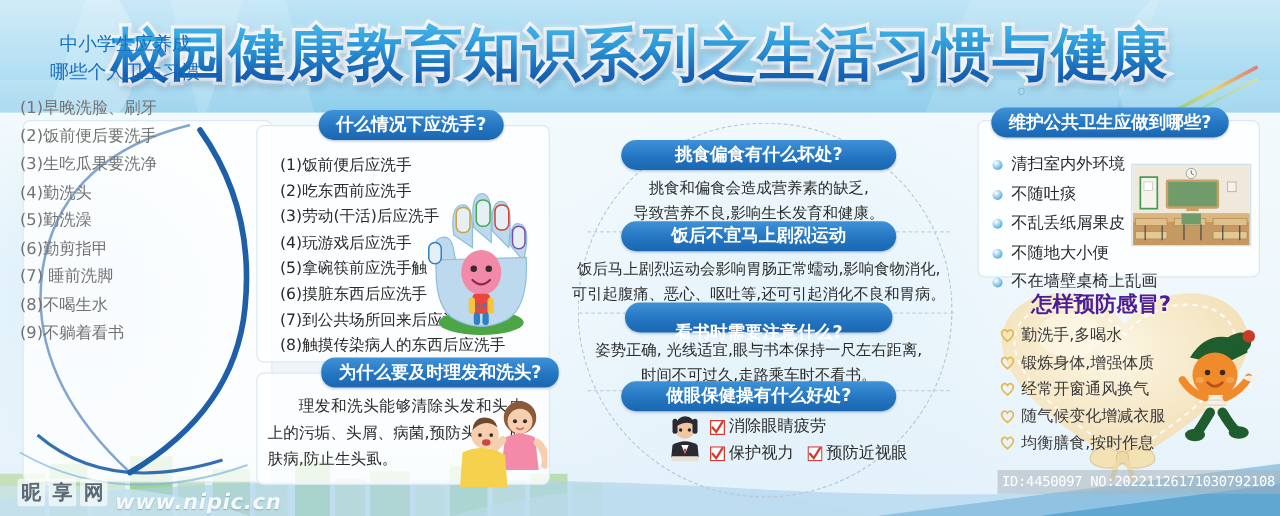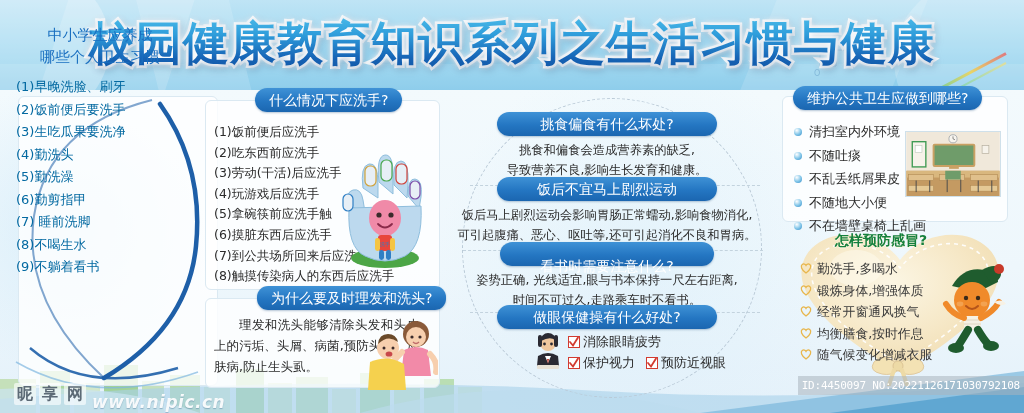--- a/index.html
+++ b/index.html
@@ -83,43 +83,43 @@
   
   .left-panel { left:18px; top:96px; width:200px; height:290px; }
   .swoosh { position:absolute; left:8px; top:96px; width:215px; height:295px; pointer-events:none; }
 
   .left-title {
     position:absolute; left:0; top:24px; width:200px; text-align:center;
     color:#1a6fc0; font-size:15px; font-weight:normal; line-height:22px;
   }
   .left-list {
     position:absolute; left:16px; top:76px; width:180px;
-    color:#0369a1; font-size:13px; line-height:22.5px;
+    color:#737373; font-size:13px; line-height:22.5px;
   }
   .left-list div { white-space:nowrap; }
 
   
   .pill {
     position:absolute; height:24px; line-height:24px; text-align:center;
     background:linear-gradient(180deg,#3f92d6 0%,#2476c2 55%,#1b66b0 100%);
-    color:#fff; font-size:14px; font-weight:normal; border-radius:14px;
+    color:#fff; font-size:14px; font-weight:bold; border-radius:14px;
     box-shadow:0 1px 2px rgba(20,70,120,.30);
     white-space:nowrap; padding:0 14px;
   }
 
   
   .c2-card-a { left:205px; top:100px; width:235px; height:190px; }
   .c2-card-b { left:205px; top:298px; width:235px; height:90px; }
   .c2-pill { left:255px; top:88px; }
   .c2-pill-b { left:257px; top:286px;border-radius:11px; }
   .c2-list {
     position:absolute; left:214px; top:122px; width:230px;
     color:#2b2b2b; font-size:12.5px; line-height:20.6px;
   }
-  .c2-list div { white-space:nowrap; }
+  .c2-list div { white-space:nowrap;margin-left:10px; }
   .c2-text {
     position:absolute; left:214px; top:314px; width:205px;
     color:#2b2b2b; font-size:12.5px; line-height:21px; text-indent:2em;
     text-align:justify;
   }
 
   
   .hand-art { position:absolute; left:333px; top:152px; width:104px; height:118px; }
   
   .mom-art { position:absolute; left:360px; top:318px; width:78px; height:72px; }
@@ -149,21 +149,21 @@
     border-radius:50%;
     background:radial-gradient(circle at 35% 30%,#ffffff,#7fc4e8 55%,#2f87c4 100%);
   }
   .classroom { position:absolute; left:905px; top:131px; width:96px; height:66px; border:1px solid #cfe0ea; overflow:hidden; }
 
   
   .heart-wrap { position:absolute; left:776px; top:222px; width:248px; height:170px; overflow:hidden; }
   .heart-shape { position:absolute; left:10px; top:2px; width:228px; height:152px; }
   .cold-title {
     position:absolute; left:786px; top:232px; width:190px; text-align:center;
-    color:#15803d; font-size:14px; font-weight:bold;
+    color:#4c1d95; font-size:17px; font-weight:bold;
     text-shadow:0 1px 0 #fff7e0;
   }
   .cold-list {
     position:absolute; left:800px; top:258px; width:180px;
     color:#3a3a3a; font-size:12.8px; line-height:21.5px;
   }
   .cold-list li { list-style:none; position:relative; padding-left:17px; white-space:nowrap; }
   .cold-heart { position:absolute; left:0; top:4px; width:12px; height:12px; }
   .orange-guy { position:absolute; left:942px; top:258px; width:66px; height:96px; }
 
@@ -473,27 +473,27 @@
     <li>
       <svg class="cold-heart" viewBox="0 0 12 12">
           <path d="M6 11 C1 7.5 .5 4 2.2 2.6 C3.6 1.4 5.2 2 6 3.4 C6.8 2 8.4 1.4 9.8 2.6 C11.5 4 11 7.5 6 11 Z" fill="none" stroke="#e8b64c" stroke-width="1.3"></path>
         </svg>
       <span>经常开窗通风换气</span>
     </li>
     <li>
       <svg class="cold-heart" viewBox="0 0 12 12">
           <path d="M6 11 C1 7.5 .5 4 2.2 2.6 C3.6 1.4 5.2 2 6 3.4 C6.8 2 8.4 1.4 9.8 2.6 C11.5 4 11 7.5 6 11 Z" fill="none" stroke="#e8b64c" stroke-width="1.3"></path>
         </svg>
-      <span>均衡膳食,按时作息</span>
+      <span>随气候变化增减衣服</span>
     </li>
     <li>
       <svg class="cold-heart" viewBox="0 0 12 12">
           <path d="M6 11 C1 7.5 .5 4 2.2 2.6 C3.6 1.4 5.2 2 6 3.4 C6.8 2 8.4 1.4 9.8 2.6 C11.5 4 11 7.5 6 11 Z" fill="none" stroke="#e8b64c" stroke-width="1.3"></path>
         </svg>
-      <span>随气候变化增减衣服</span>
+      <span>均衡膳食,按时作息</span>
     </li>
   </ul>
 
   <svg class="orange-guy" viewBox="0 0 66 96">
     <path d="M10 28 q12 -20 32 -16 q14 3 14 12 l-20 10 z" fill="#1f5c2e"></path>
     <path d="M40 12 q14 -8 18 0 q4 8 -8 14 z" fill="#1f5c2e"></path>
     <circle cx="57" cy="11" r="5" fill="#c83a2a"></circle>
     <circle cx="30" cy="42" r="18" fill="#f08a2a"></circle>
     <circle cx="24" cy="40" r="2.2" fill="#3a2a1a"></circle>
     <circle cx="36" cy="40" r="2.2" fill="#3a2a1a"></circle>

